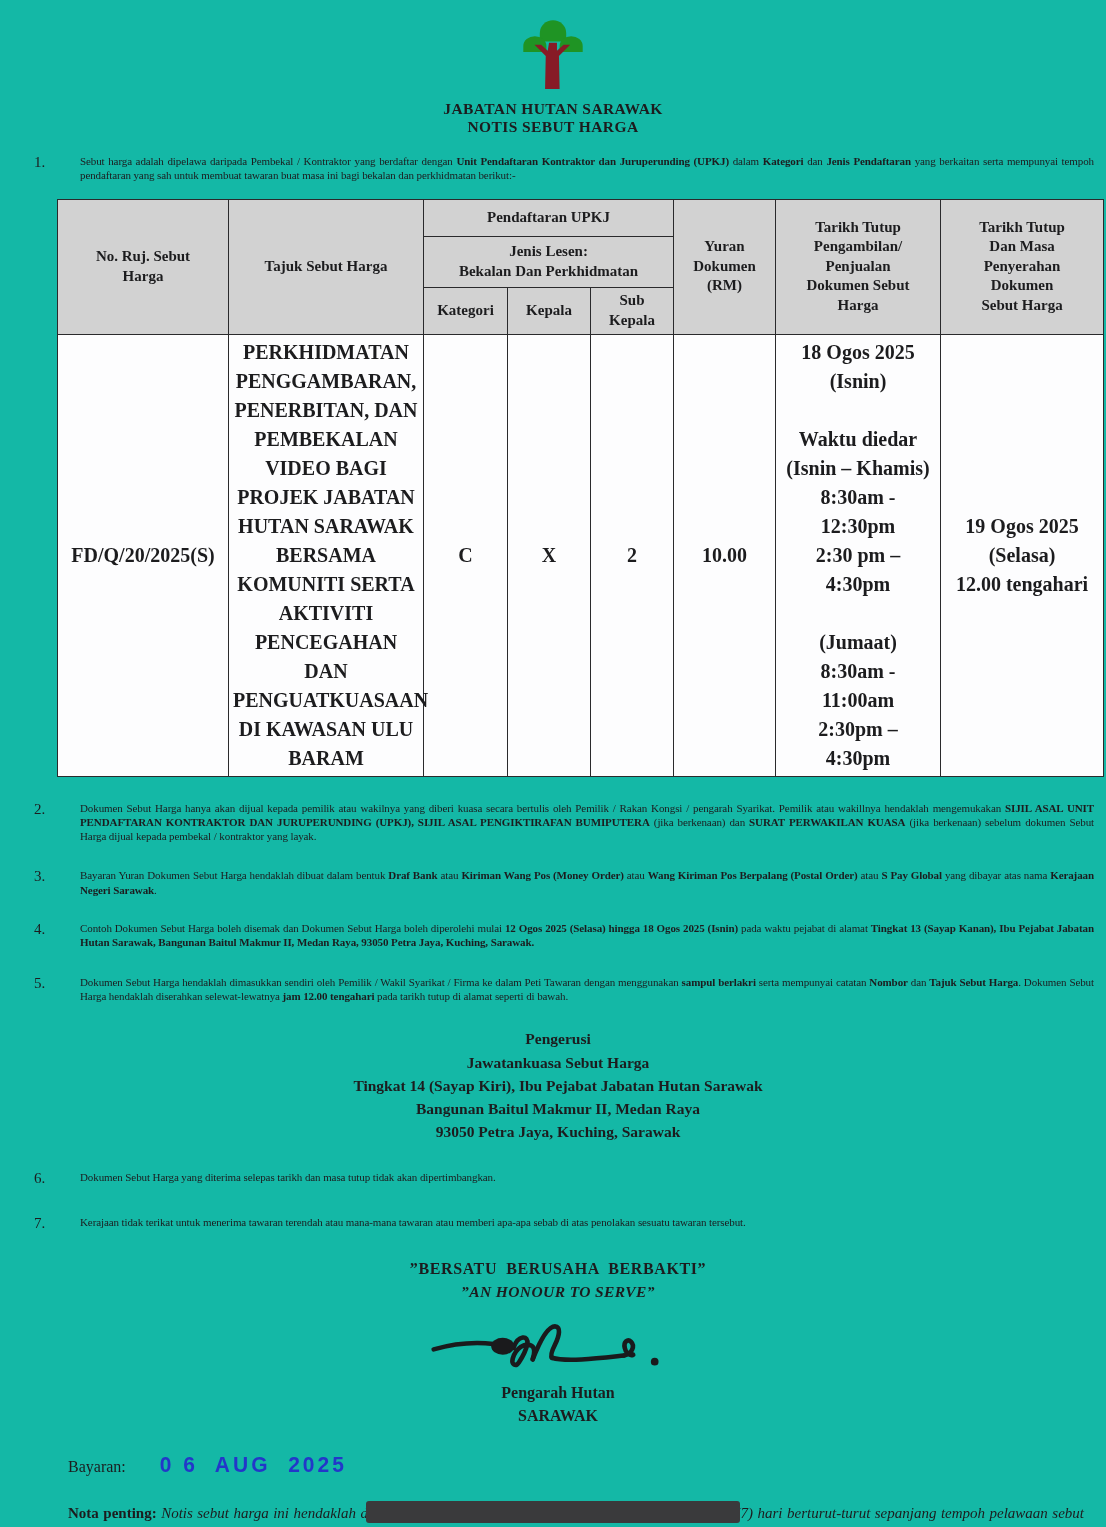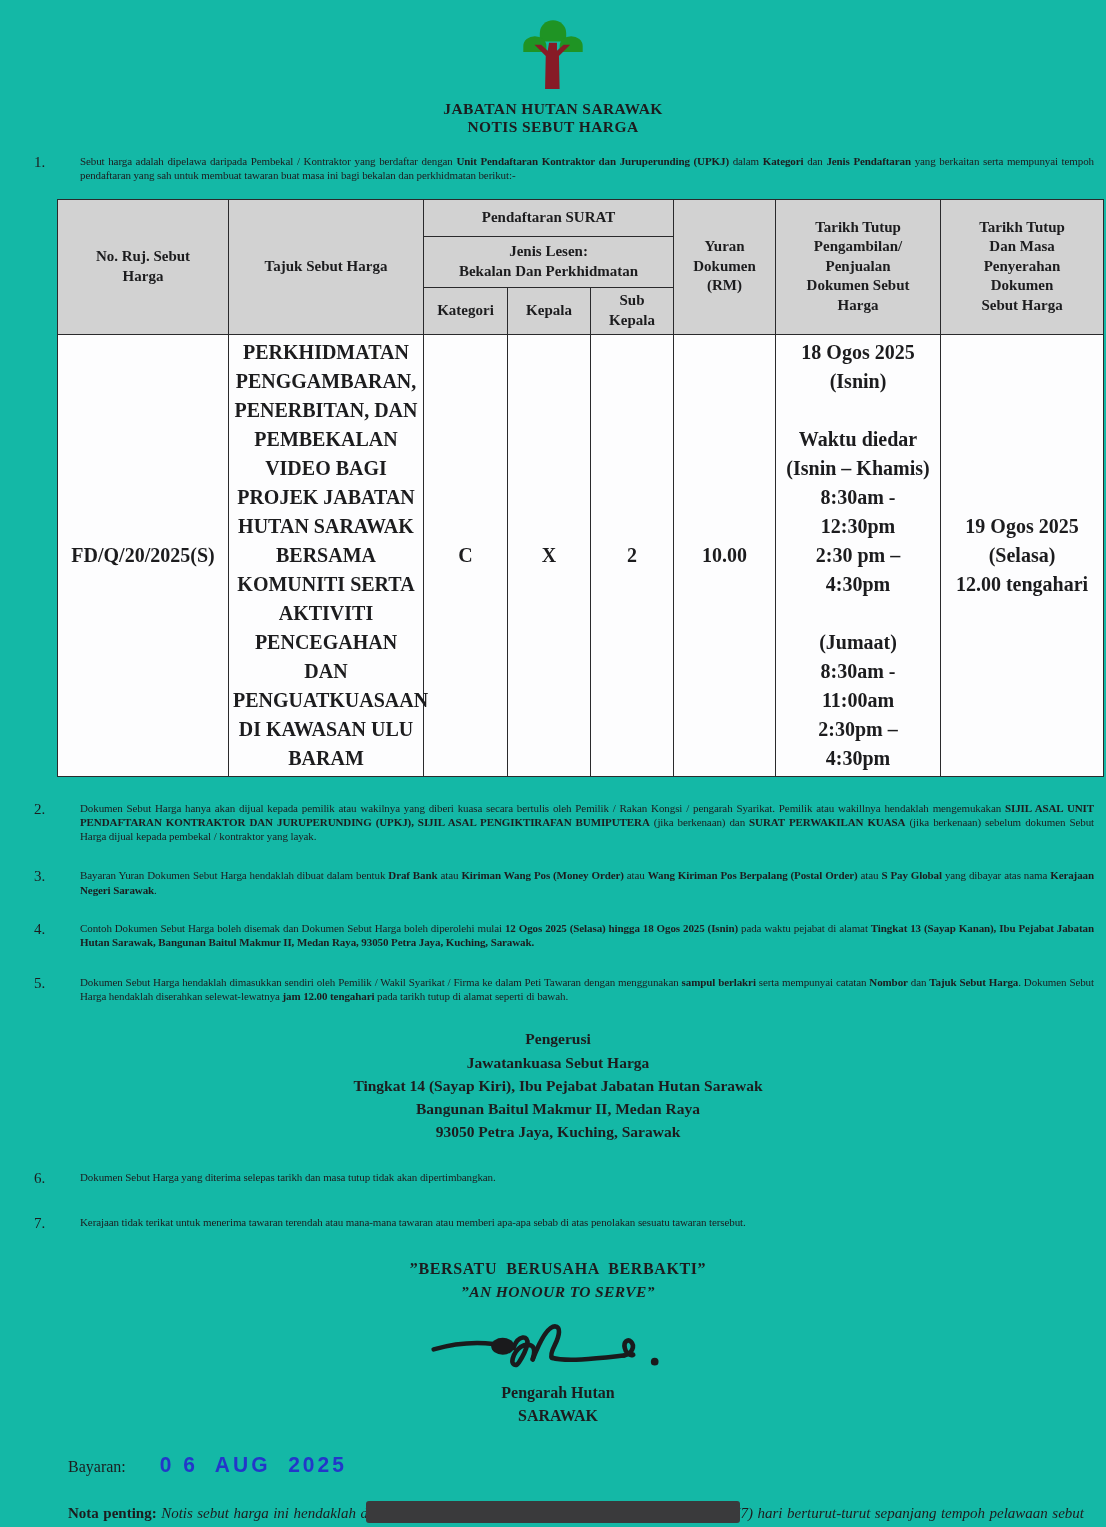--- a/index.html
+++ b/index.html
@@ -118,21 +118,21 @@
         <col style="width:83px">
           <col style="width:102px">
           <col style="width:165px">
           <col style="width:163px">
       </colgroup>
       <tbody>
           <tr>
         <th rowspan="3" style="font-size:15px;">No. Ruj. Sebut
 Harga</th>
         <th rowspan="3" style="font-size:15px;">Tajuk Sebut Harga</th>
-        <th colspan="3" style="height:30px;font-size:15px;">Pendaftaran SURAT</th>
+        <th colspan="3" style="height:30px;font-size:15px;">Pendaftaran UPKJ</th>
         <th rowspan="3" style="font-size:15px;">Yuran
 Dokumen
 (RM)</th>
         <th rowspan="3" style="font-size:15px;">Tarikh Tutup
 Pengambilan/
 Penjualan
 Dokumen Sebut
 Harga</th>
         <th rowspan="3" style="font-size:15px;">Tarikh Tutup
 Dan Masa

